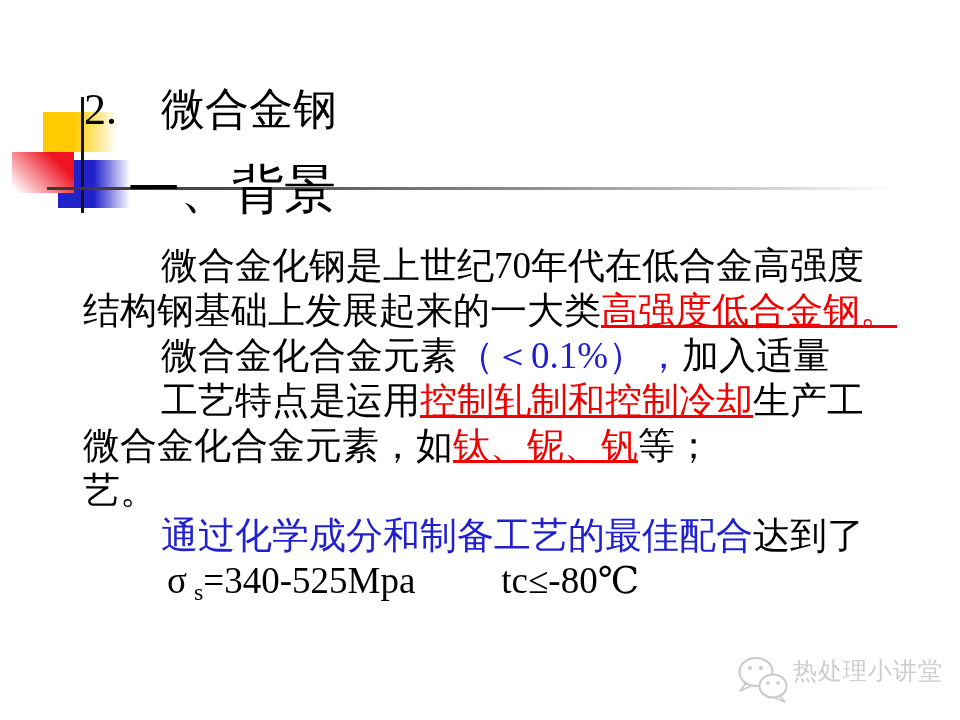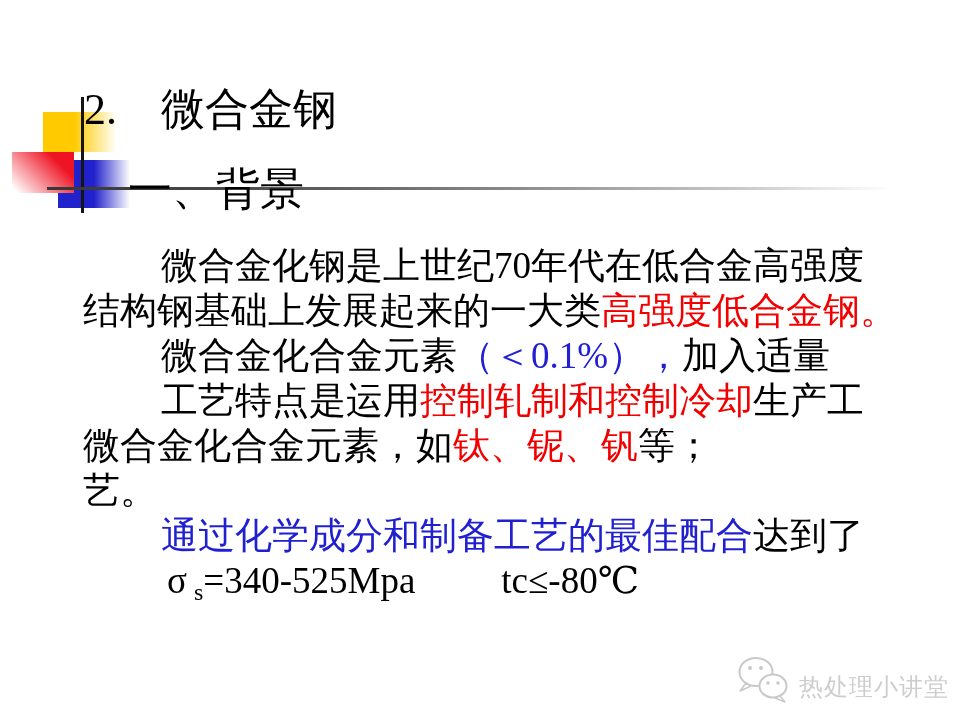--- a/index.html
+++ b/index.html
@@ -35,41 +35,41 @@
     background: linear-gradient(90deg, #383838 0%, #4a4a4a 22%, #8a8a8a 55%, #c9c9c9 82%, rgba(255,255,255,0) 100%);
   }
 
   
   .title {
     position:absolute; left:84px; top:86px; z-index:5;
     font-size:44px; line-height:48px; white-space:nowrap; color:#000;
   }
   .subtitle {
     position:absolute; left:128px; top:164px; z-index:5;
-    font-size:44px; line-height:52px; white-space:nowrap; color:#000;
+    font-size:52px; line-height:52px; white-space:nowrap; color:#000;
   }
 
   
   .body-block { position:absolute; left:83px; top:243px; z-index:5; }
   .line { height:45px; line-height:45px; font-size:37px; white-space:nowrap; }
   .line.indent { padding-left:78px; }
   .line.formula { padding-left:84px; }
   .seg { color:#000;margin-top:20px; }
-  .seg[data-color="red"]  { color:#f20000; }
+  .seg[data-color="red"]  { color:#f20000;text-decoration:underline; }
   .seg[data-color="blue"] { color:#2020d0; }
   .seg[data-color="black"]{ color:#000000; }
   .seg.sub {
     font-size:24px; vertical-align:-7px; margin-left:7px;
   }
   .gap { display:inline-block; width:86px; }
 
   
   .watermark {
     position:absolute; left:735px; top:655px; z-index:5;
-    display:flex; align-items:flex-end; gap:6px;
+    display:flex; align-items:flex-start; 
   }
   .watermark .wm-label {
     font-size:24px; color:#cdcdcd; letter-spacing:1px; white-space:nowrap;
   }
 </style>
 </head>
 <body>
 
 <div class="slide">
 

